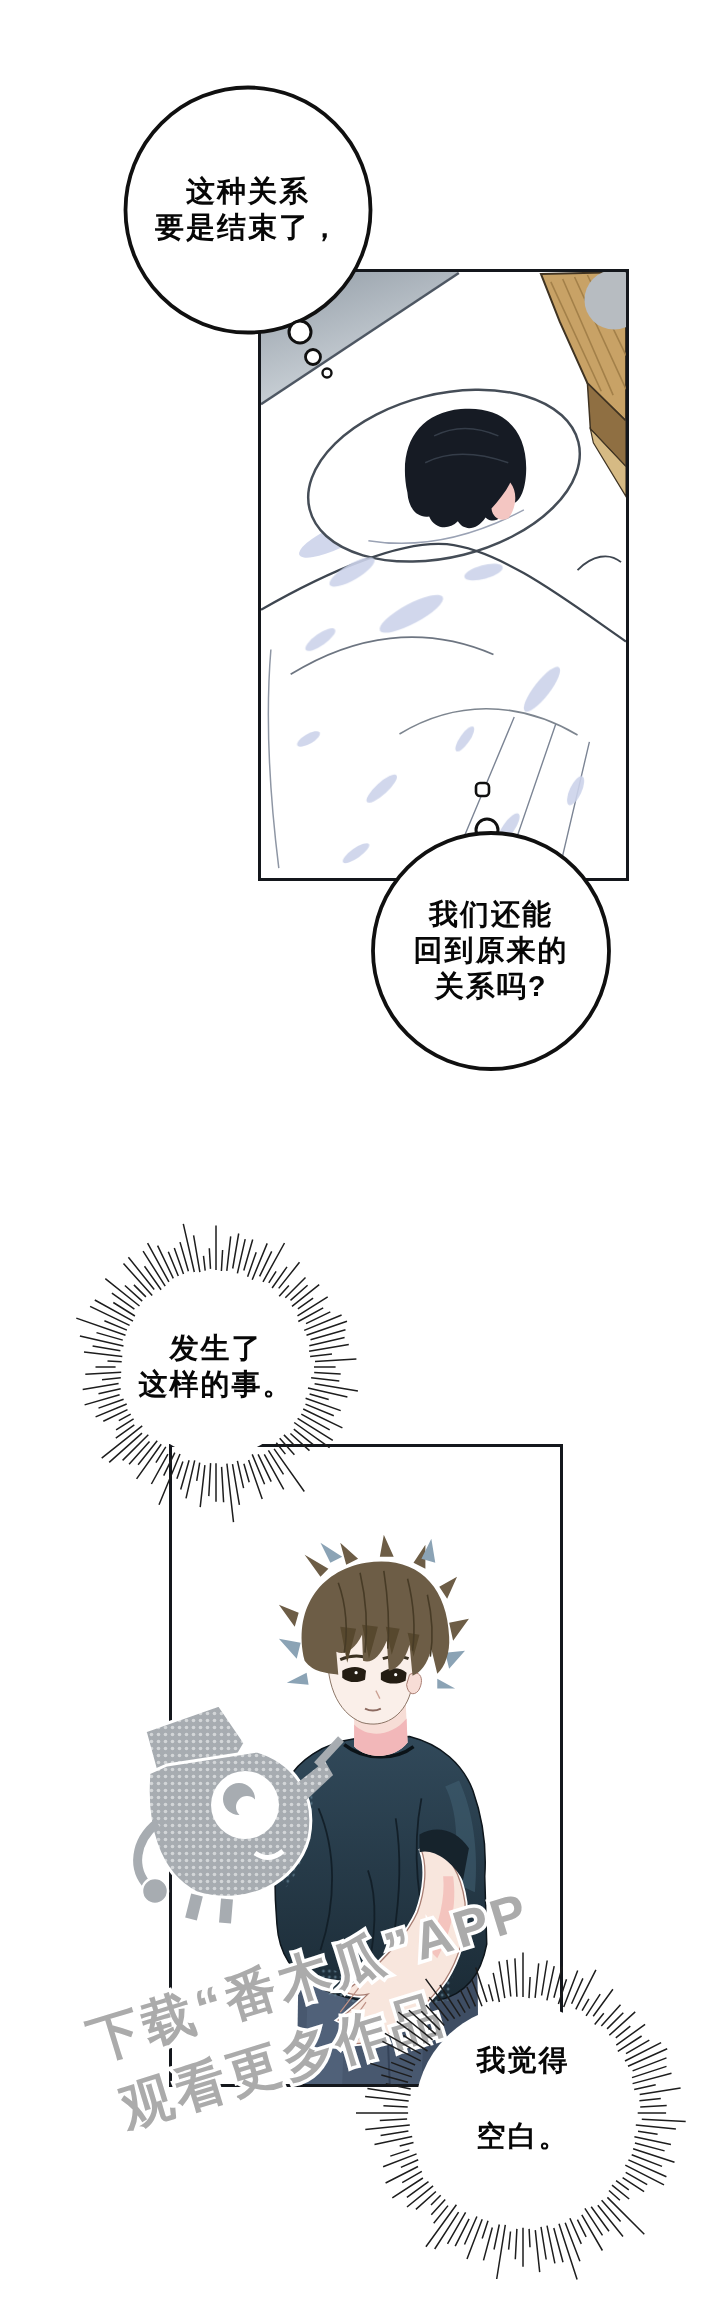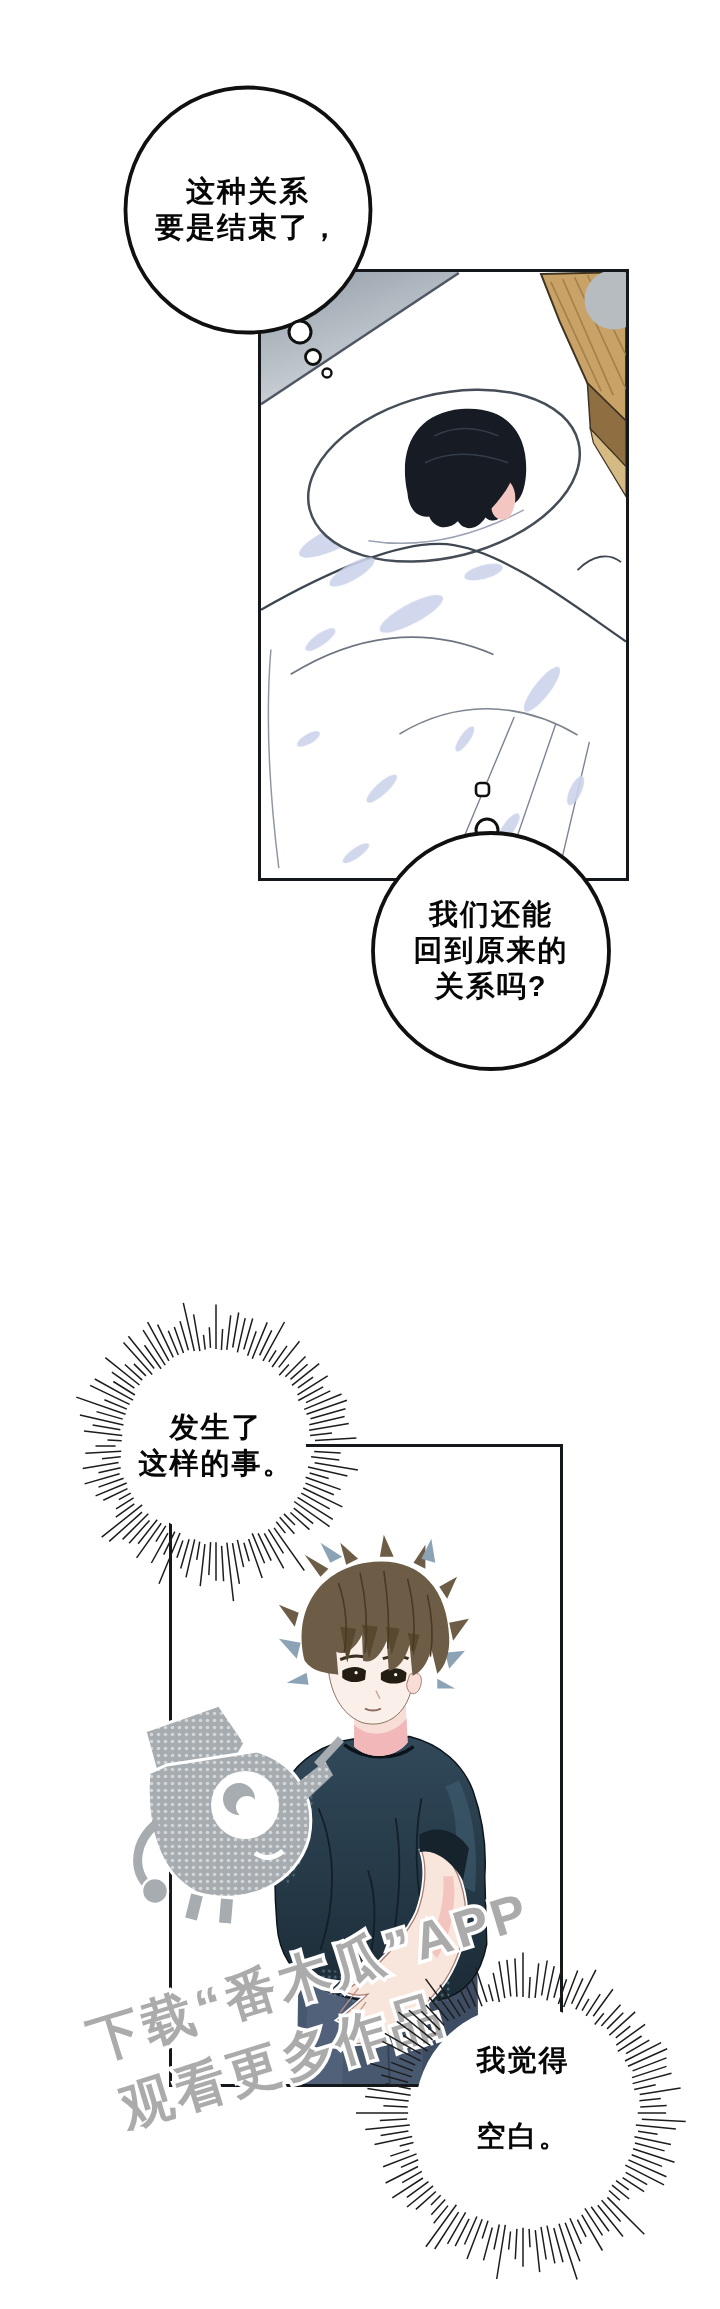--- a/index.html
+++ b/index.html
@@ -196,21 +196,21 @@
       <circle cx="177" cy="247" r="11" fill="#ffffff" stroke="#101010" stroke-width="3"></circle>
       <circle cx="190" cy="272" r="7.5" fill="#ffffff" stroke="#101010" stroke-width="2.8"></circle>
       <circle cx="204" cy="288" r="4.5" fill="#ffffff" stroke="#101010" stroke-width="2.4"></circle>
     </svg>
     <div class="btext">
       <span>这种关系</span>
       <span>要是结束了，</span>
     </div>
   </div>
 
-  <div class="bubble" style="left:56px;top:1286px;width:320px;height:320px;">
+  <div class="bubble" style="left:56px;top:1207px;width:320px;height:320px;">
     <svg width="320" height="320" viewBox="0 0 320 320">
       <circle cx="160" cy="160" r="90" fill="#ffffff"></circle>
       <g>
           <path d="M160.0 63.0L160.0 18.5M165.4 64.0L166.6 43.0M170.8 63.8L174.7 29.3M176.7 61.5L182.7 26.5M181.4 66.3L189.2 32.1M187.8 63.5L196.7 32.5M191.6 69.8L200.2 45.2M196.2 72.7L211.2 36.4M203.6 69.4L215.7 44.4M207.0 74.9L228.5 36.0M212.8 75.9L220.1 64.4M216.1 81.0L231.0 59.9M222.7 81.4L243.5 55.3M223.2 89.2L232.9 78.4M229.3 90.7L249.5 70.5M234.5 93.4L251.6 78.2M236.0 99.4L263.2 77.7M241.9 101.9L257.1 91.1M241.5 108.8L271.7 89.8M242.3 114.5L267.2 100.8M250.0 116.7L274.3 104.9M248.2 123.4L285.6 108.0M250.5 128.3L291.0 114.2M254.5 132.8L289.5 122.7M253.3 138.7L288.6 130.6M253.1 144.2L292.8 137.4M254.1 149.4L276.0 146.9M259.0 154.4L300.4 152.1M258.0 160.0L279.6 160.0M258.2 165.5L284.7 167.0M255.1 170.7L283.3 173.9M258.6 176.7L301.9 184.1M252.0 181.0L291.4 190.0M253.6 187.0L272.7 192.5M249.6 191.3L284.7 203.6M249.5 197.1L277.8 208.8M247.2 202.0L286.4 220.9M245.3 207.2L273.7 222.8M241.6 211.3L276.8 233.4M238.2 215.5L273.6 240.6M237.8 222.1L257.2 237.6M234.4 226.5L253.5 243.6M227.9 227.9L239.0 239.0M223.7 231.2L238.4 247.7M220.3 235.7L229.4 247.1M218.1 241.9L248.3 284.5M212.4 243.4L227.5 267.4M208.3 247.4L227.7 282.4M202.1 247.4L215.2 274.6M196.2 247.4L208.6 277.3M192.6 253.1L206.2 292.0M187.9 256.8L193.2 275.3M181.4 253.9L187.6 281.1M176.5 257.2L183.4 297.8M170.9 256.7L177.5 315.1M165.6 259.9L167.6 295.3M160.0 256.2L160.0 294.7M154.6 256.1L152.8 289.1M148.9 258.1L144.2 300.1M143.7 255.7L140.7 273.8M138.7 253.4L130.0 291.4M133.1 253.3L124.7 282.5M126.9 254.6L120.9 271.7M124.0 247.0L103.0 297.7M118.8 245.6L107.7 268.6M111.9 247.1L95.4 277.0M109.8 239.8L99.9 255.7M105.2 237.3L80.6 271.9M101.2 233.7L82.1 257.7M93.5 234.4L73.1 257.2M92.3 227.7L66.6 253.4M86.0 226.1L53.2 255.4M86.2 218.8L45.7 251.2M78.3 217.9L59.8 231.1M77.6 211.8L60.1 222.8M74.7 207.1L62.8 213.7M71.5 202.6L47.3 214.3M70.7 197.0L39.6 209.9M67.6 192.3L42.5 201.1M63.6 187.8L28.6 197.9M64.7 181.8L42.5 186.8M62.6 176.6L26.7 182.6M64.8 170.7L46.0 172.8M65.2 165.3L29.3 167.3M59.6 160.0L39.5 160.0M65.7 154.7L51.5 153.9M66.3 149.4L28.0 145.1M64.4 143.8L36.6 139.0M67.5 138.9L23.9 128.9M66.8 133.1L40.5 125.6M69.5 128.3L20.3 111.1M70.9 123.1L48.4 113.8M73.6 118.4L34.1 99.4M77.0 114.1L38.8 93.0M78.9 109.0L57.3 95.5M78.4 102.1L55.9 86.1M83.5 99.0L49.3 71.7M86.2 94.1L68.9 78.5M89.9 89.9L77.9 77.9M96.2 88.6L67.5 56.5M98.2 82.5L72.4 50.2M105.1 82.7L88.5 59.2M109.2 79.1L87.1 44.1M112.9 74.9L91.6 36.2M117.3 71.3L101.6 38.7M122.3 69.0L112.3 44.7M127.5 67.0L118.3 40.9M132.4 64.3L124.0 35.1M138.3 65.0L127.3 16.9M143.9 65.2L137.6 28.3M149.2 63.7L147.5 48.9M154.5 61.9L153.3 41.3" stroke="#1d1d1d" stroke-width="1.5" fill="none"></path>
         </g>
     </svg>
     <div class="btext">
       <span>发生了</span>
       <span>这样的事。</span>
     </div>

